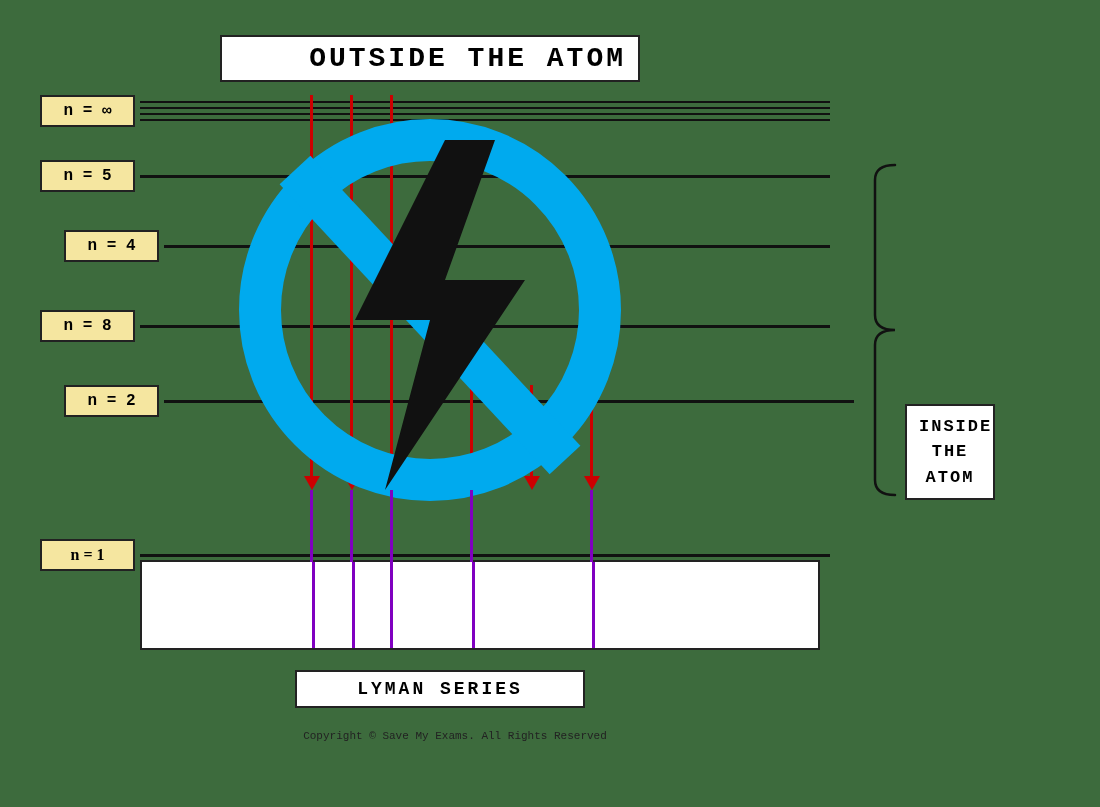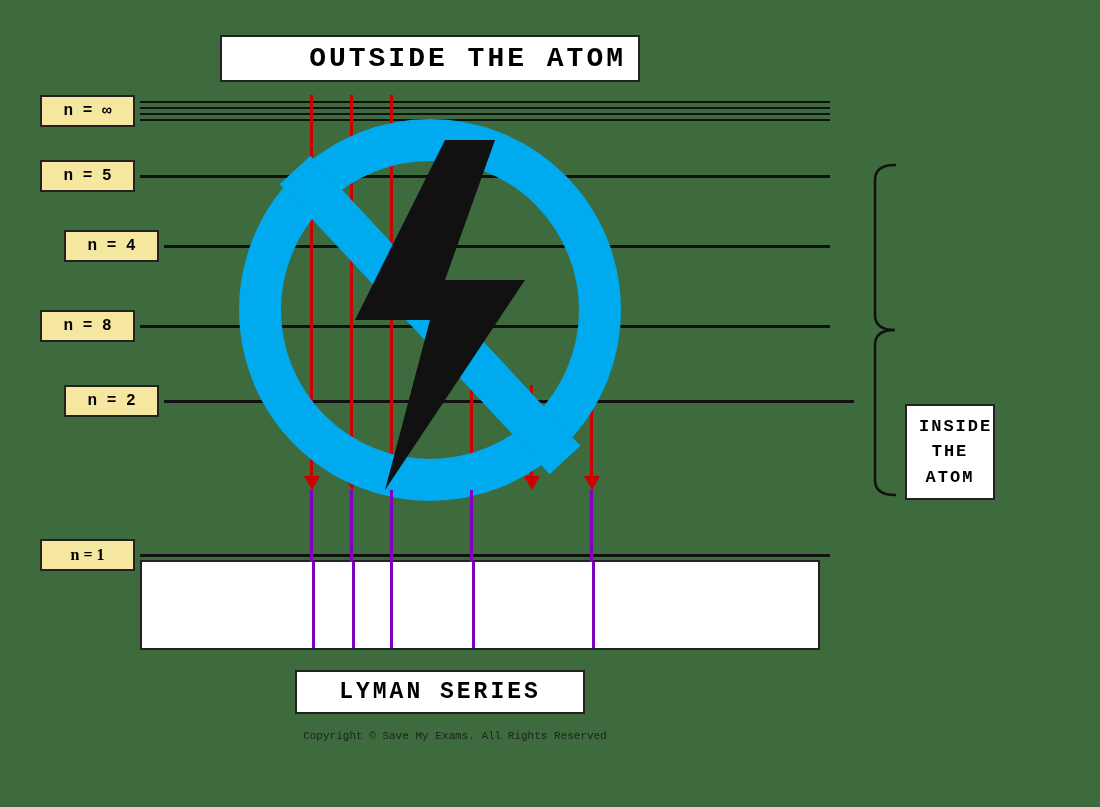--- a/index.html
+++ b/index.html
@@ -207,21 +207,21 @@
     <div style="position:absolute; left:330px; top:0; width:3px; height:100%; background:#8000c0;"></div>
     <div style="position:absolute; left:450px; top:0; width:3px; height:100%; background:#8000c0;"></div>
   </div>
 
   <div style="position:absolute; left:270px; top:460px; width:3px; height:72px; background:#8000c0;"></div>
   <div style="position:absolute; left:310px; top:460px; width:3px; height:72px; background:#8000c0;"></div>
   <div style="position:absolute; left:350px; top:460px; width:3px; height:72px; background:#8000c0;"></div>
   <div style="position:absolute; left:430px; top:460px; width:3px; height:72px; background:#8000c0;"></div>
   <div style="position:absolute; left:550px; top:460px; width:3px; height:72px; background:#8000c0;"></div>
 
-  <div style="position:absolute; top:640px; left:255px; width:290px; text-align:center; border:2px solid #222; background:white; padding:7px 14px; font-size:23px; font-weight:bold; letter-spacing:3px; font-family:'Courier New', monospace;">
+  <div style="position:absolute; top:640px; left:255px; width:290px; text-align:center; border:2px solid #222; background:white; padding:7px 14px; font-size:18px; font-weight:bold; letter-spacing:3px; font-family:'Courier New', monospace;">
     <span>LYMAN  SERIES</span>
   </div>
 
   <div style="position:absolute; top:700px; left:0; width:830px; text-align:center; font-size:11px; color:#222; font-family:Liberation Mono, monospace;">
     <span>Copyright © Save My Exams. All Rights Reserved</span>
   </div>
 
 </div>
 
 </body></html>

